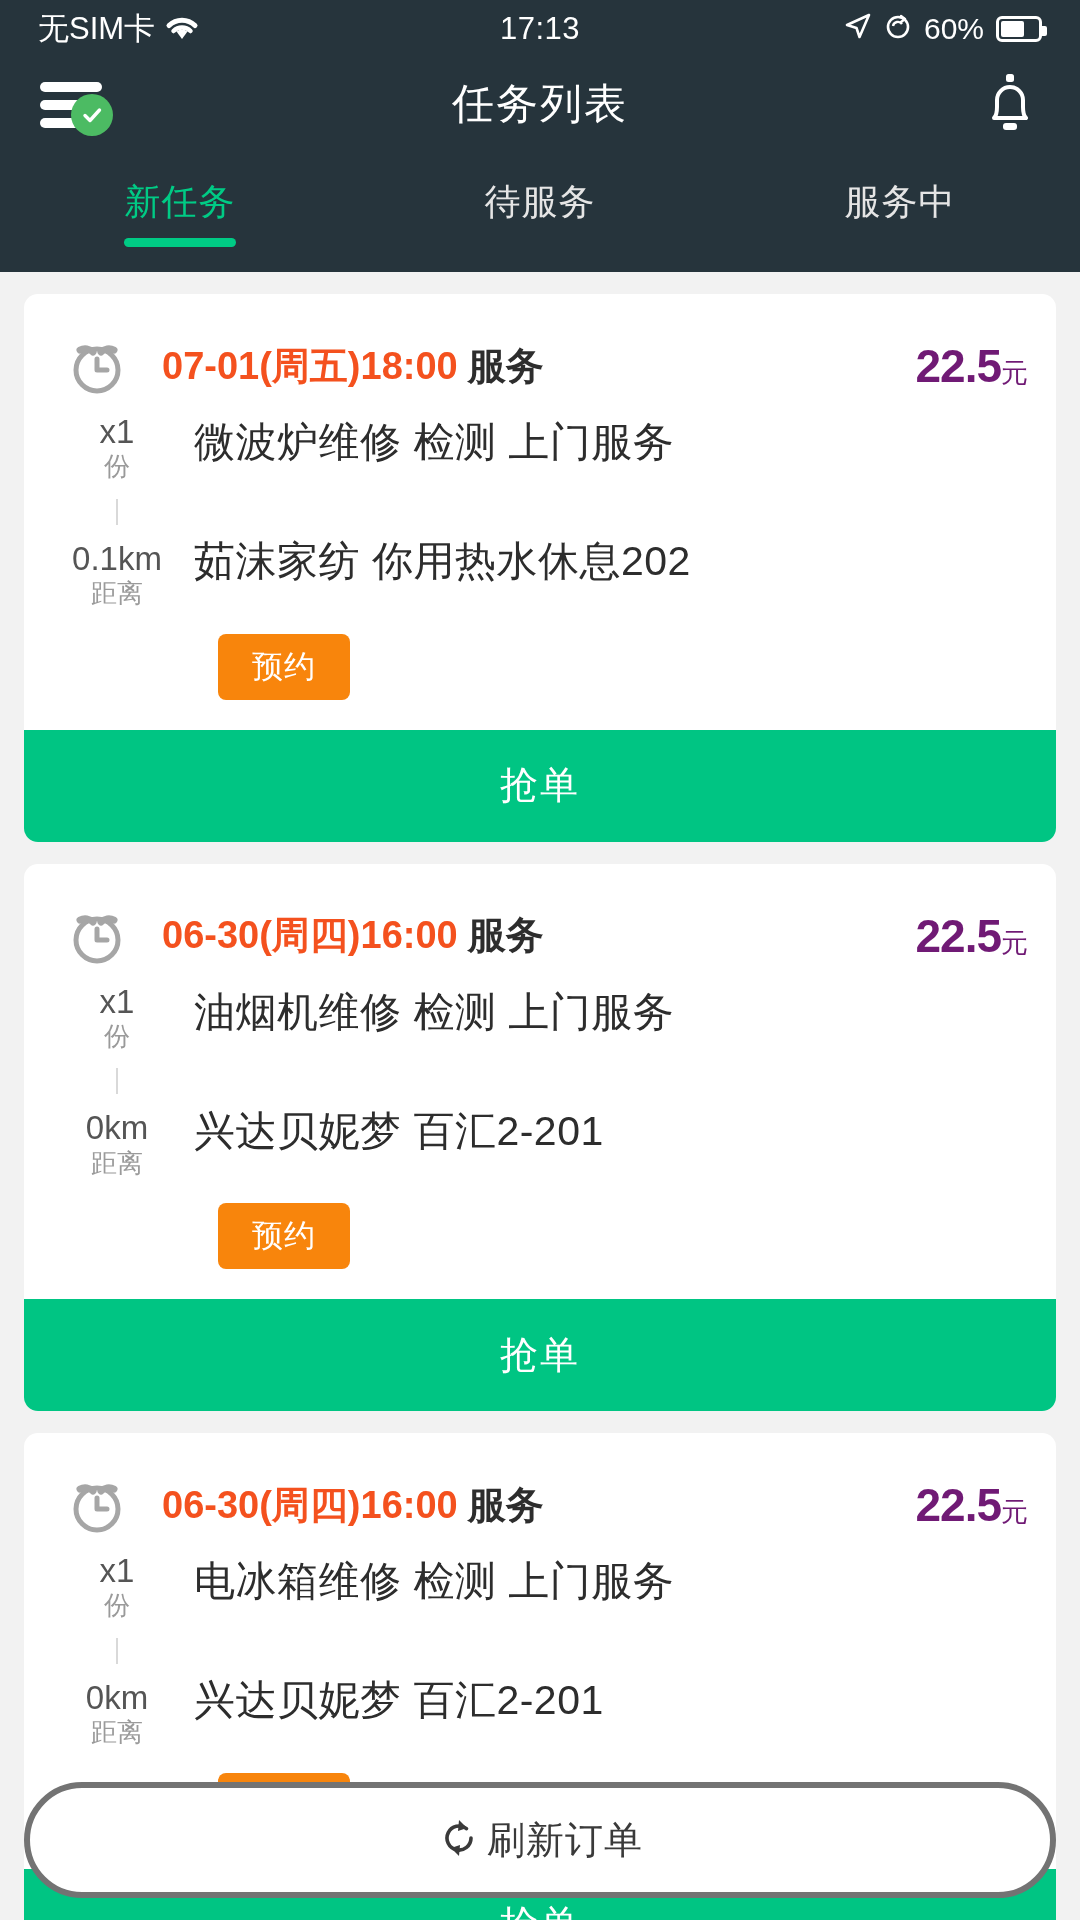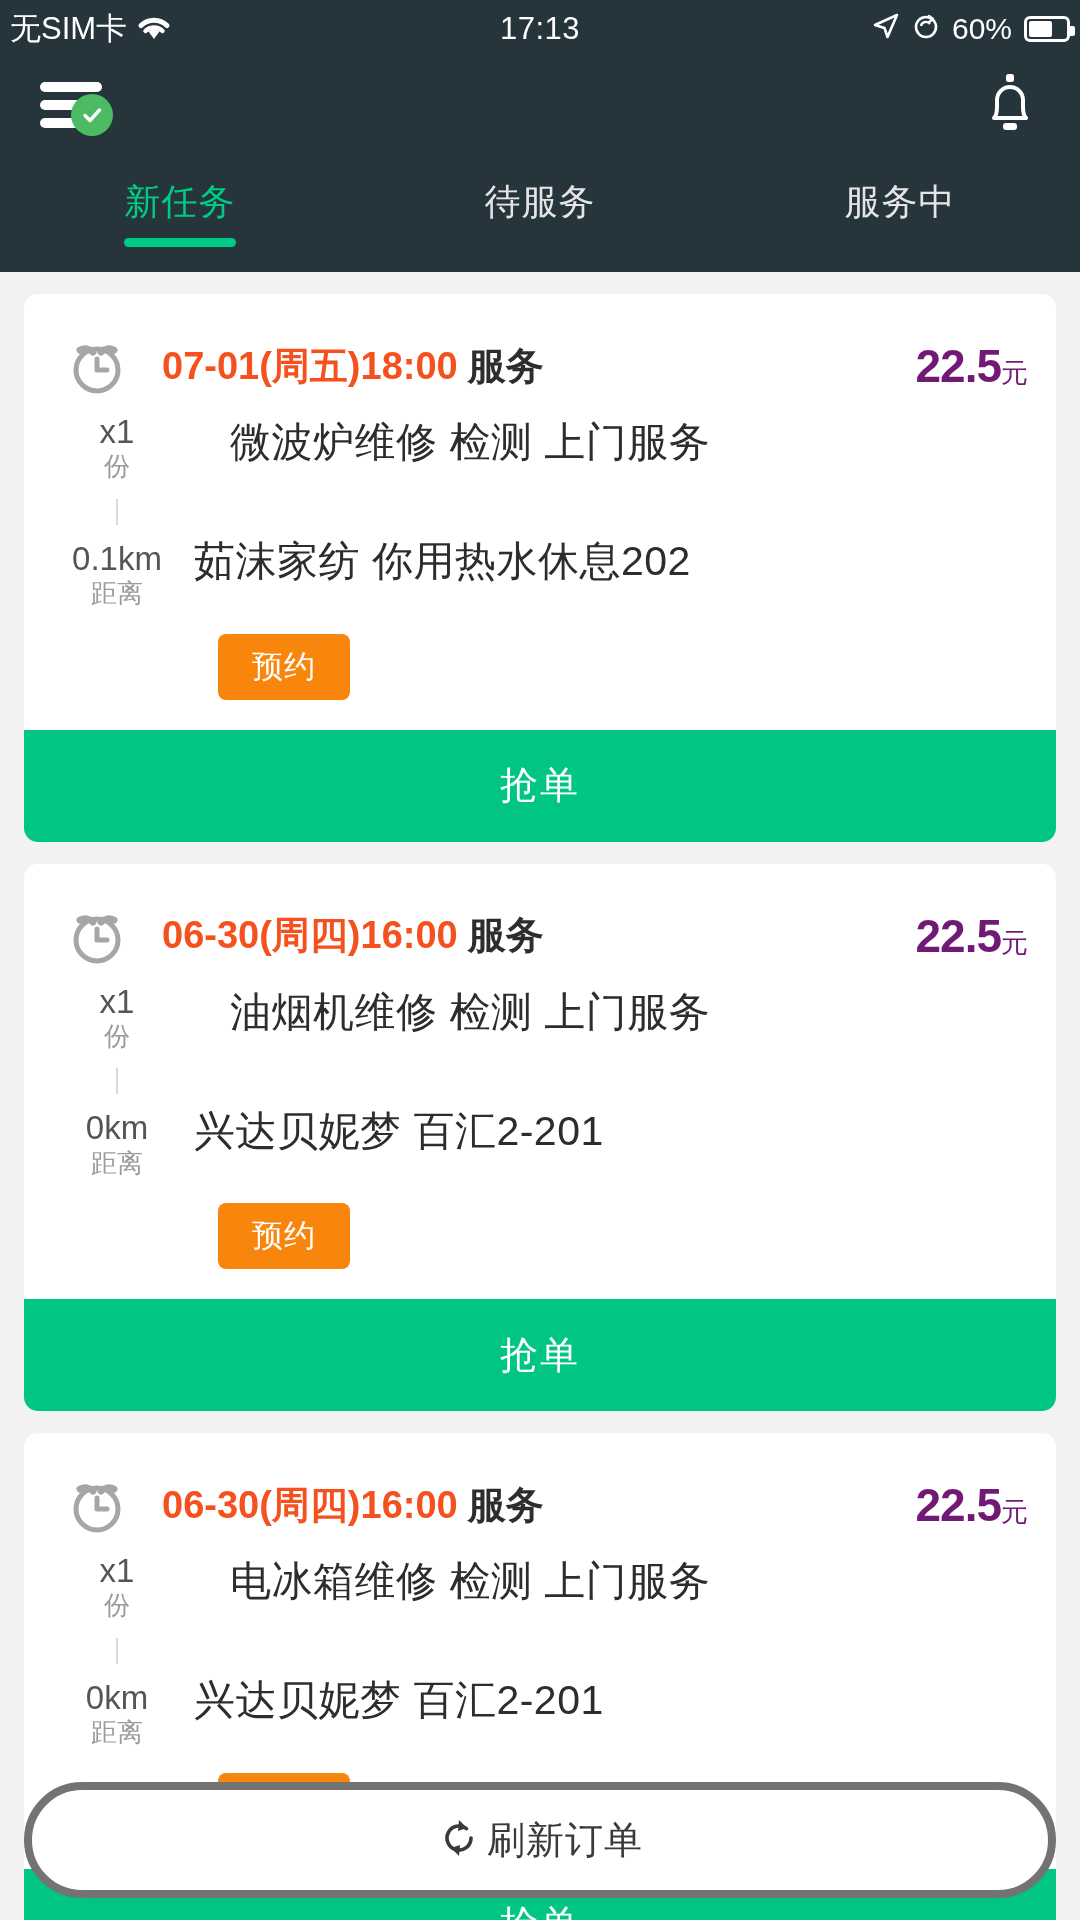--- a/index.html
+++ b/index.html
@@ -17,21 +17,21 @@
     background: #f2f2f2;
     overflow: hidden;
   }
 
   
   .statusbar {
     height: 58px;
     background: #26343c;
     display: flex;
     align-items: center;
-    padding: 0 10px;
+    padding: 0 38px;
     color: #ffffff;
     position: relative;
   }
   .sb-left { display: flex; align-items: center; gap: 10px; }
   .sb-carrier { font-size: 31px; font-weight: 400; letter-spacing: 0px; }
   .sb-center {
     position: absolute; left: 0; right: 0; text-align: center;
     font-size: 31px; font-weight: 500; letter-spacing: 0.5px;
   }
   .sb-right {
@@ -140,39 +140,39 @@
   }
   .meta-block { display: flex; flex-direction: column; align-items: center; }
   .meta-main { font-size: 33px; color: #555555; line-height: 1.1; }
   .meta-sub  { font-size: 26px; color: #9a9a9a; line-height: 1.25; }
   .meta-divider { width: 2px; height: 26px; background: #d9d9d9; margin: 16px 0; }
   .info-col { flex: 1; padding-left: 12px; }
   .info-line {
     font-size: 41px; color: #2d2d2d; font-weight: 500;
     letter-spacing: 0.5px; line-height: 1.0; white-space: nowrap;
   }
-  .info-line.first { margin-top: 8px; margin-left: 36px; }
+  .info-line.first { margin-top: 8px; }
   .info-line.second { margin-top: 78px; }
 
   .badge-row { padding: 24px 0 30px 166px; }
   .badge {
     display: inline-block; background: #f8850c; color: #ffffff;
     font-size: 31px; padding: 12px 34px; border-radius: 8px; letter-spacing: 1px;
   }
   .grab-btn {
     width: 100%; height: 112px; background: #00c583; color: #ffffff;
     font-size: 38px; letter-spacing: 2px; border: none;
     display: flex; align-items: center; justify-content: center; cursor: pointer;
     font-family: inherit;
   }
 
   
   .refresh-bar {
     position: absolute; left: 24px; right: 24px; bottom: 22px;
-    height: 116px; background: #ffffff; border: 8px solid #737373;
+    height: 116px; background: #ffffff; border: 6px solid #737373;
     border-radius: 58px; display: flex; align-items: center; justify-content: center;
     gap: 6px; cursor: pointer;
   }
   .refresh-label { font-size: 38px; color: #3a3a3a; letter-spacing: 1px; }
 </style>
 </head>
 <body>
 
 <div id="app">
 
@@ -212,20 +212,21 @@
     <div class="menu-btn">
       <span class="menu-line l1"></span>
       <span class="menu-line l2"></span>
       <span class="menu-line l3"></span>
       <span class="menu-check">
         <svg width="26" height="26" viewBox="0 0 26 26">
           <path d="M6 13.5 L11 18.5 L20.5 8" fill="none" stroke="#fff" stroke-width="3.4" stroke-linecap="round" stroke-linejoin="round"></path>
         </svg>
       </span>
     </div>
+    <div class="header-title">任务列表</div>
     <div class="bell-btn">
       <svg width="60" height="66" viewBox="0 0 60 66">
         <rect x="26" y="3" width="8" height="8" rx="2.5" fill="#fff"></rect>
         <path d="M14 47 C14 47 17 44 17 36 V29 a13 13 0 0 1 26 0 v7 c0 8 3 11 3 11 Z" fill="none" stroke="#fff" stroke-width="4" stroke-linejoin="round"></path>
         <rect x="23" y="52" width="14" height="7" rx="3" fill="#fff"></rect>
       </svg>
     </div>
   </div>
 
   <div class="tabs">

